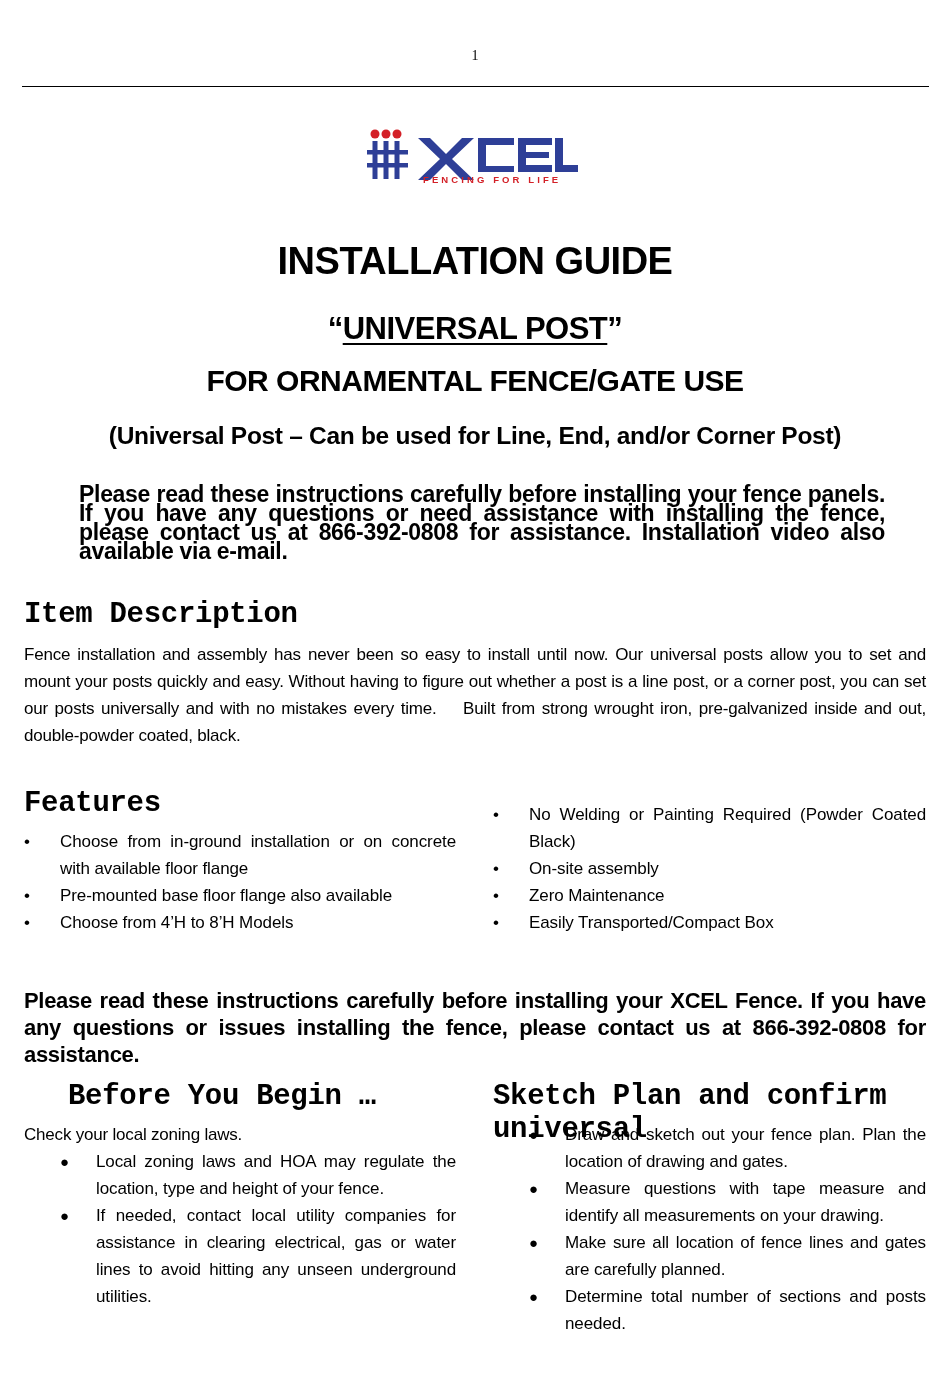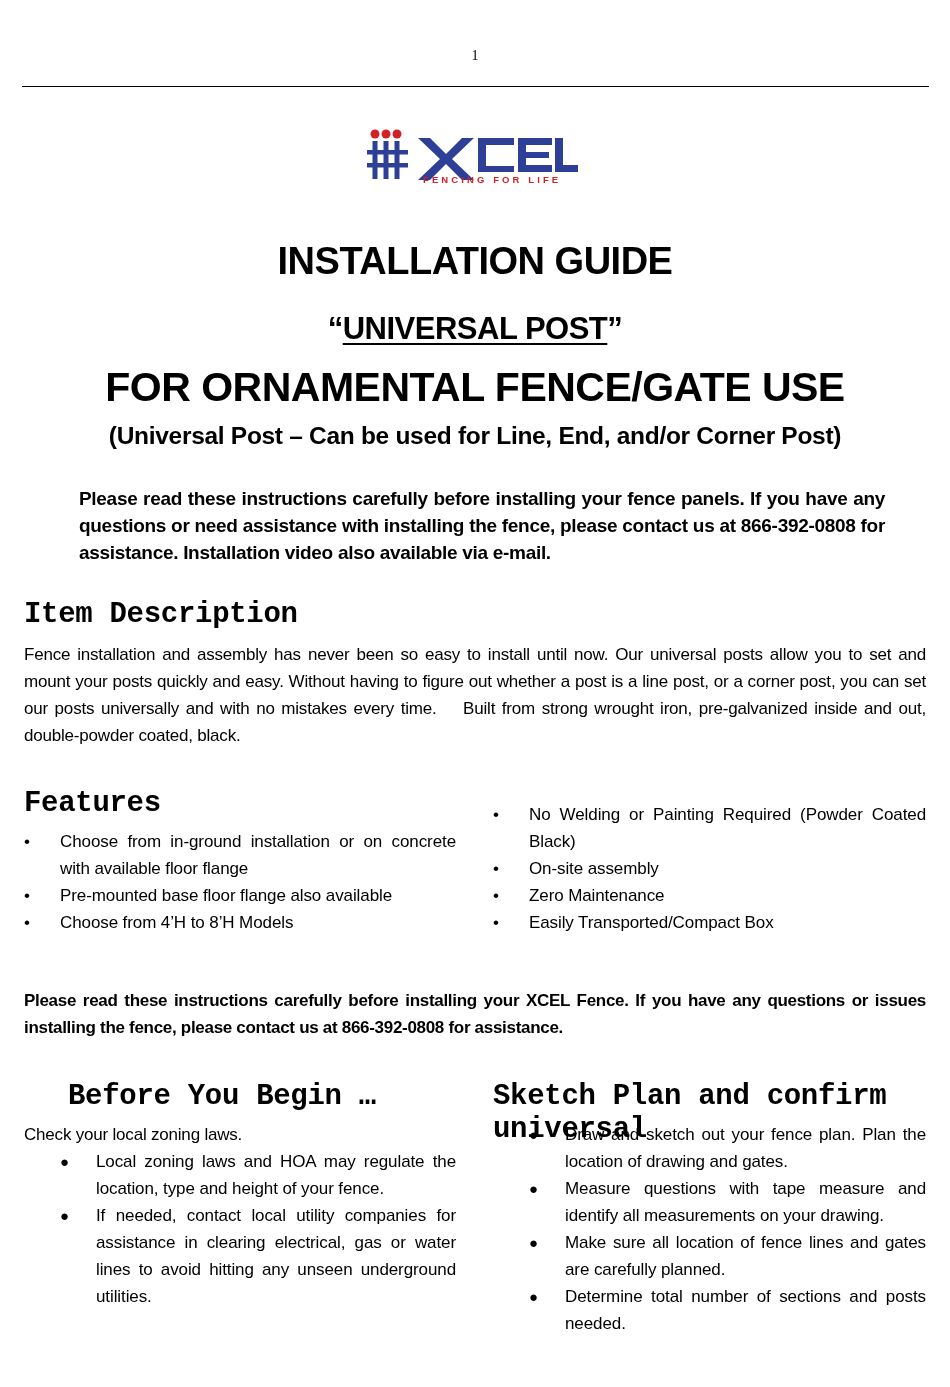--- a/index.html
+++ b/index.html
@@ -55,37 +55,37 @@
       letter-spacing: -0.5px;
     }
     .title-sub {
       top: 311px;
       font-size: 31px;
       letter-spacing: -0.5px;
     }
     .title-sub .u { text-decoration: underline; text-decoration-thickness: 2px; text-underline-offset: 4px; margin-top: 8px; }
     .title-use {
       top: 364px;
-      font-size: 41px;
+      font-size: 30px;
       letter-spacing: -0.5px;
     }
     .title-paren {
       top: 422px;
       font-size: 24.5px;
       letter-spacing: -0.3px;
     }
 
     .intro {
       position: absolute;
       top: 485px;
       left: 79px;
       width: 806px;
       font-weight: bold;
-      font-size: 19px;
-      line-height: 27px;
+      font-size: 23px;
+      line-height: 19px;
       text-align: justify;
       letter-spacing: -0.3px;
     }
 
     .section-head {
       position: absolute;
       font-weight: bold;
       font-size: 29px;
       letter-spacing: -0.3px;
       font-family: Liberation Mono, monospace;
@@ -122,21 +122,21 @@
     }
     .features-left { top: 828px; left: 24px; width: 432px; }
     .features-right { top: 801px; left: 493px; width: 433px; }
 
     .notice {
       position: absolute;
       top: 987px;
       left: 24px;
       width: 902px;
       font-weight: bold;
-      font-size: 17px;
+      font-size: 22px;
       line-height: 27px;
       text-align: justify;
       letter-spacing: -0.3px;
     }
 
     .before-head { top: 1080px; left: 32px; margin-left: 36px; }
     .before-intro { top: 1121px; left: 24px; }
     .before-list { top: 1148px; left: 60px; width: 396px; }
     .before-list li, .sketch-list li { padding-left: 26px; }
 

